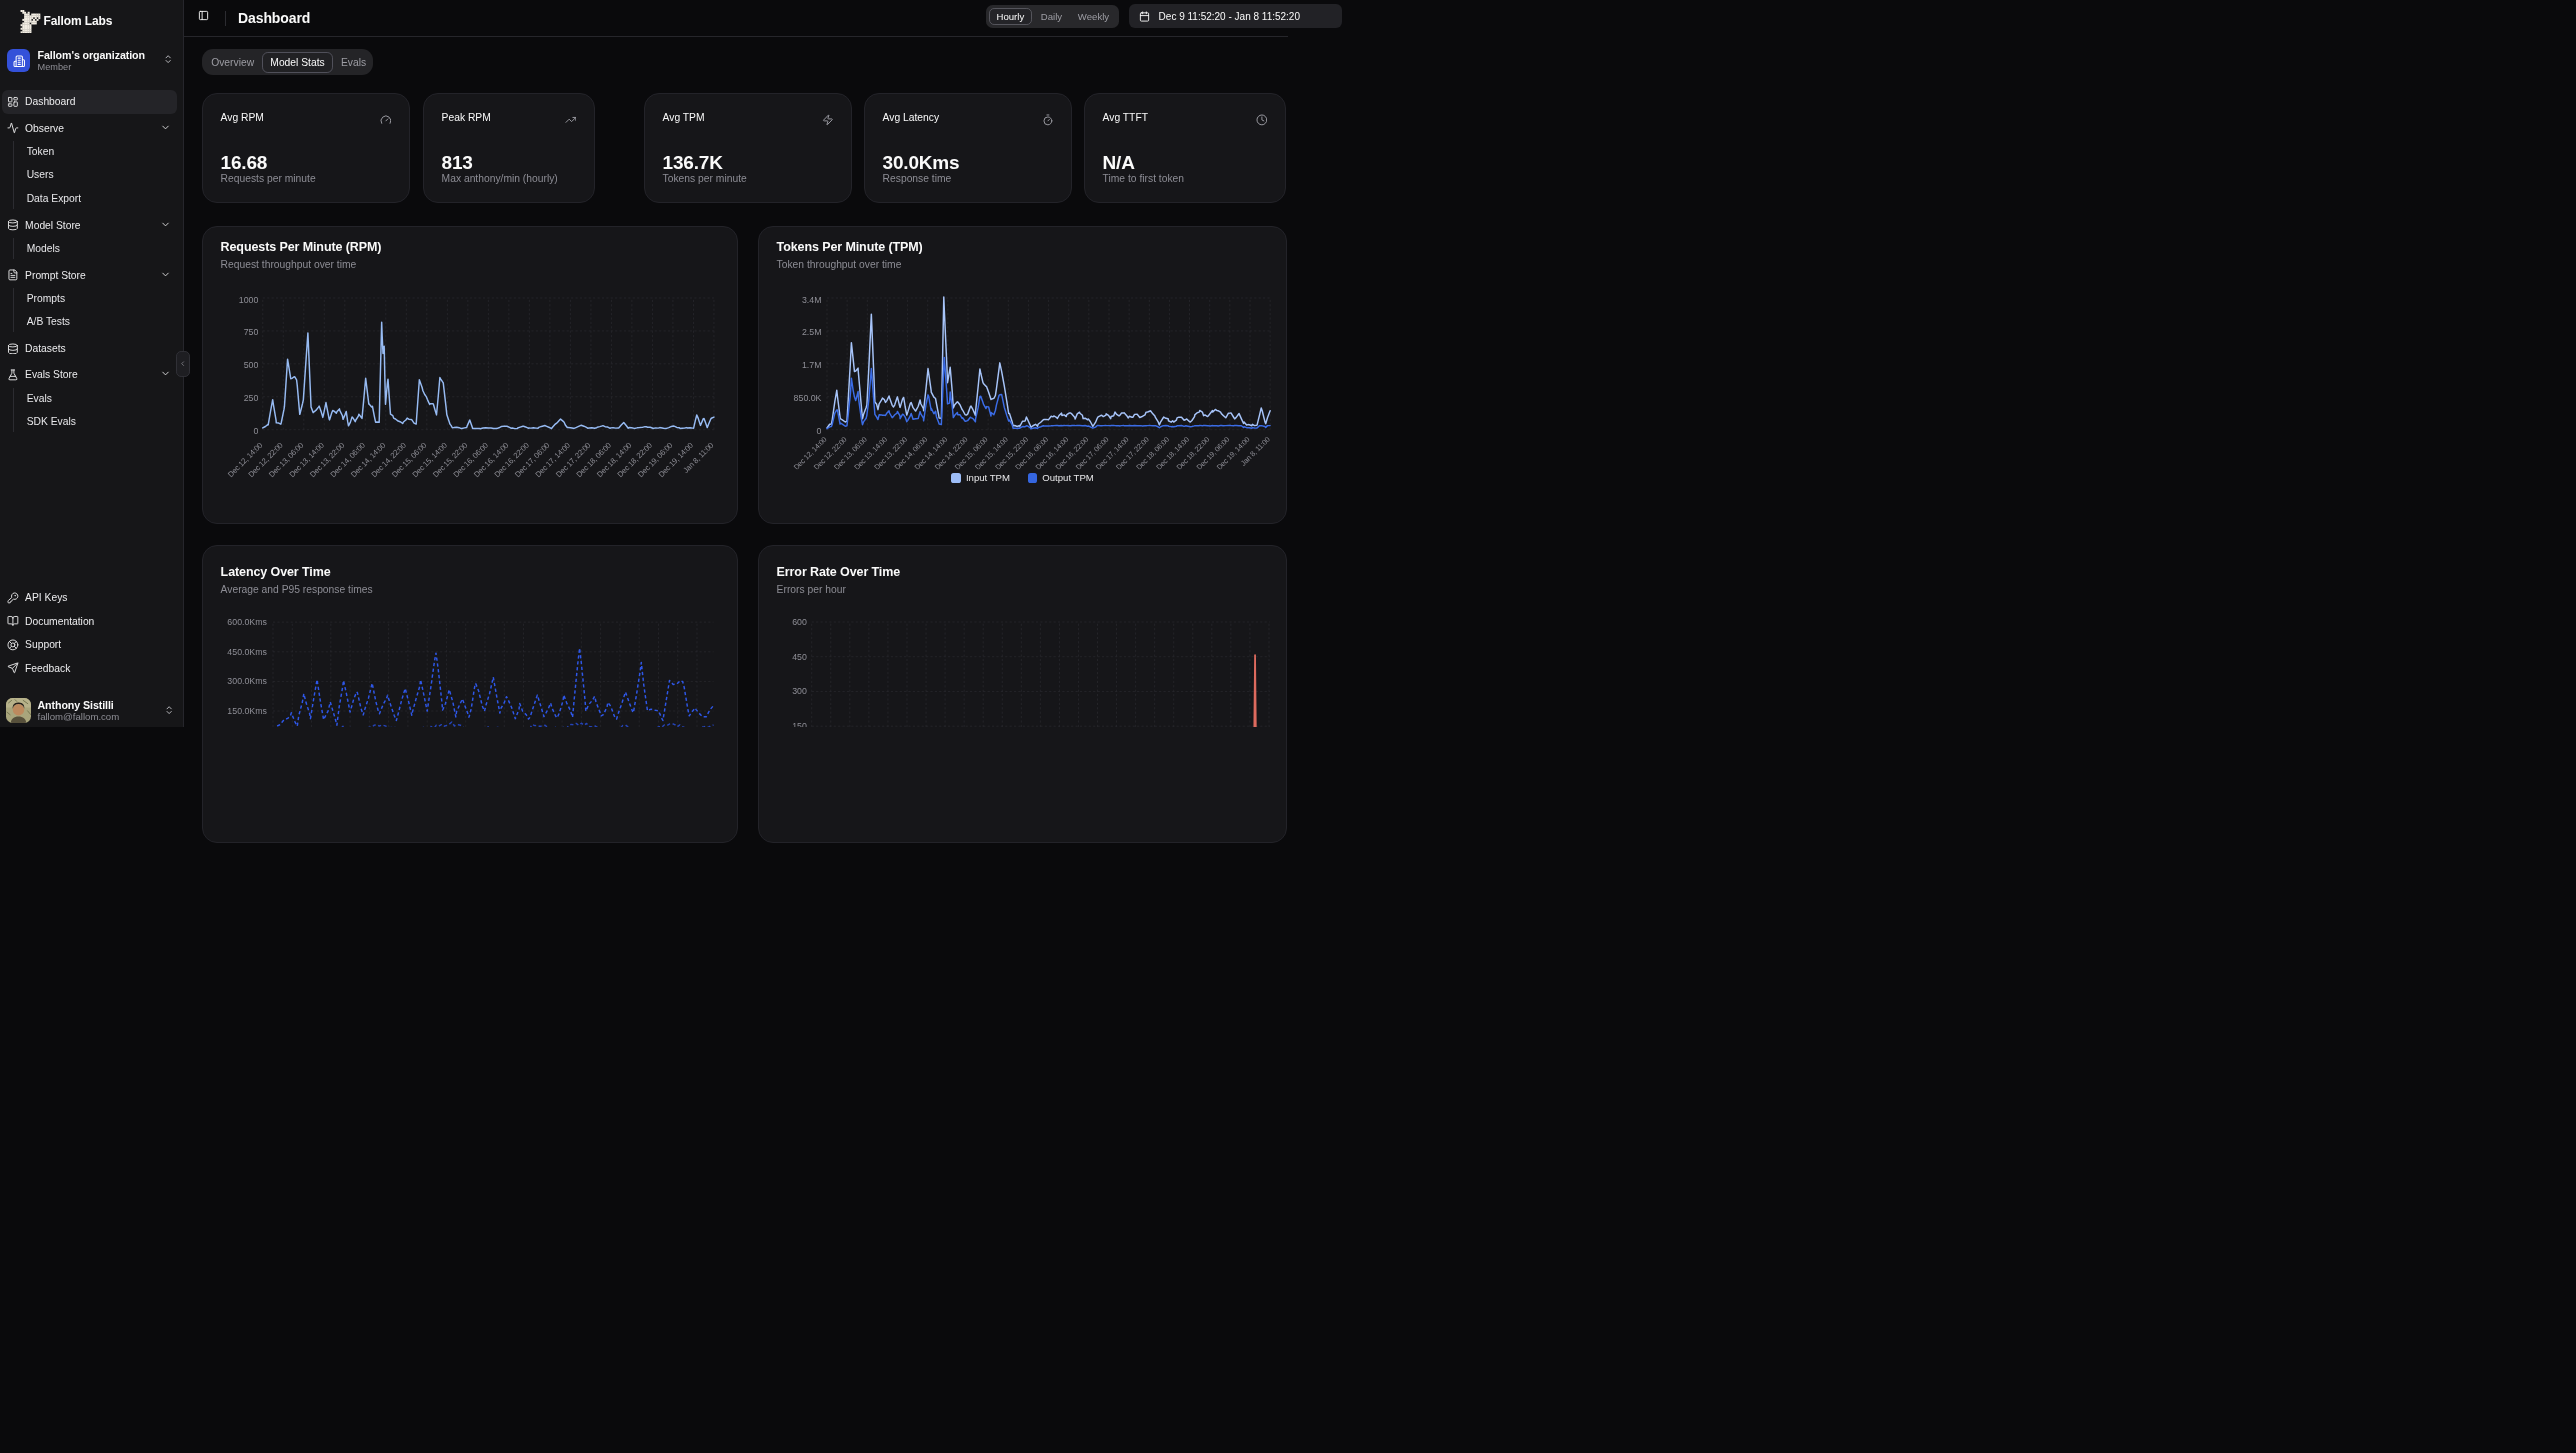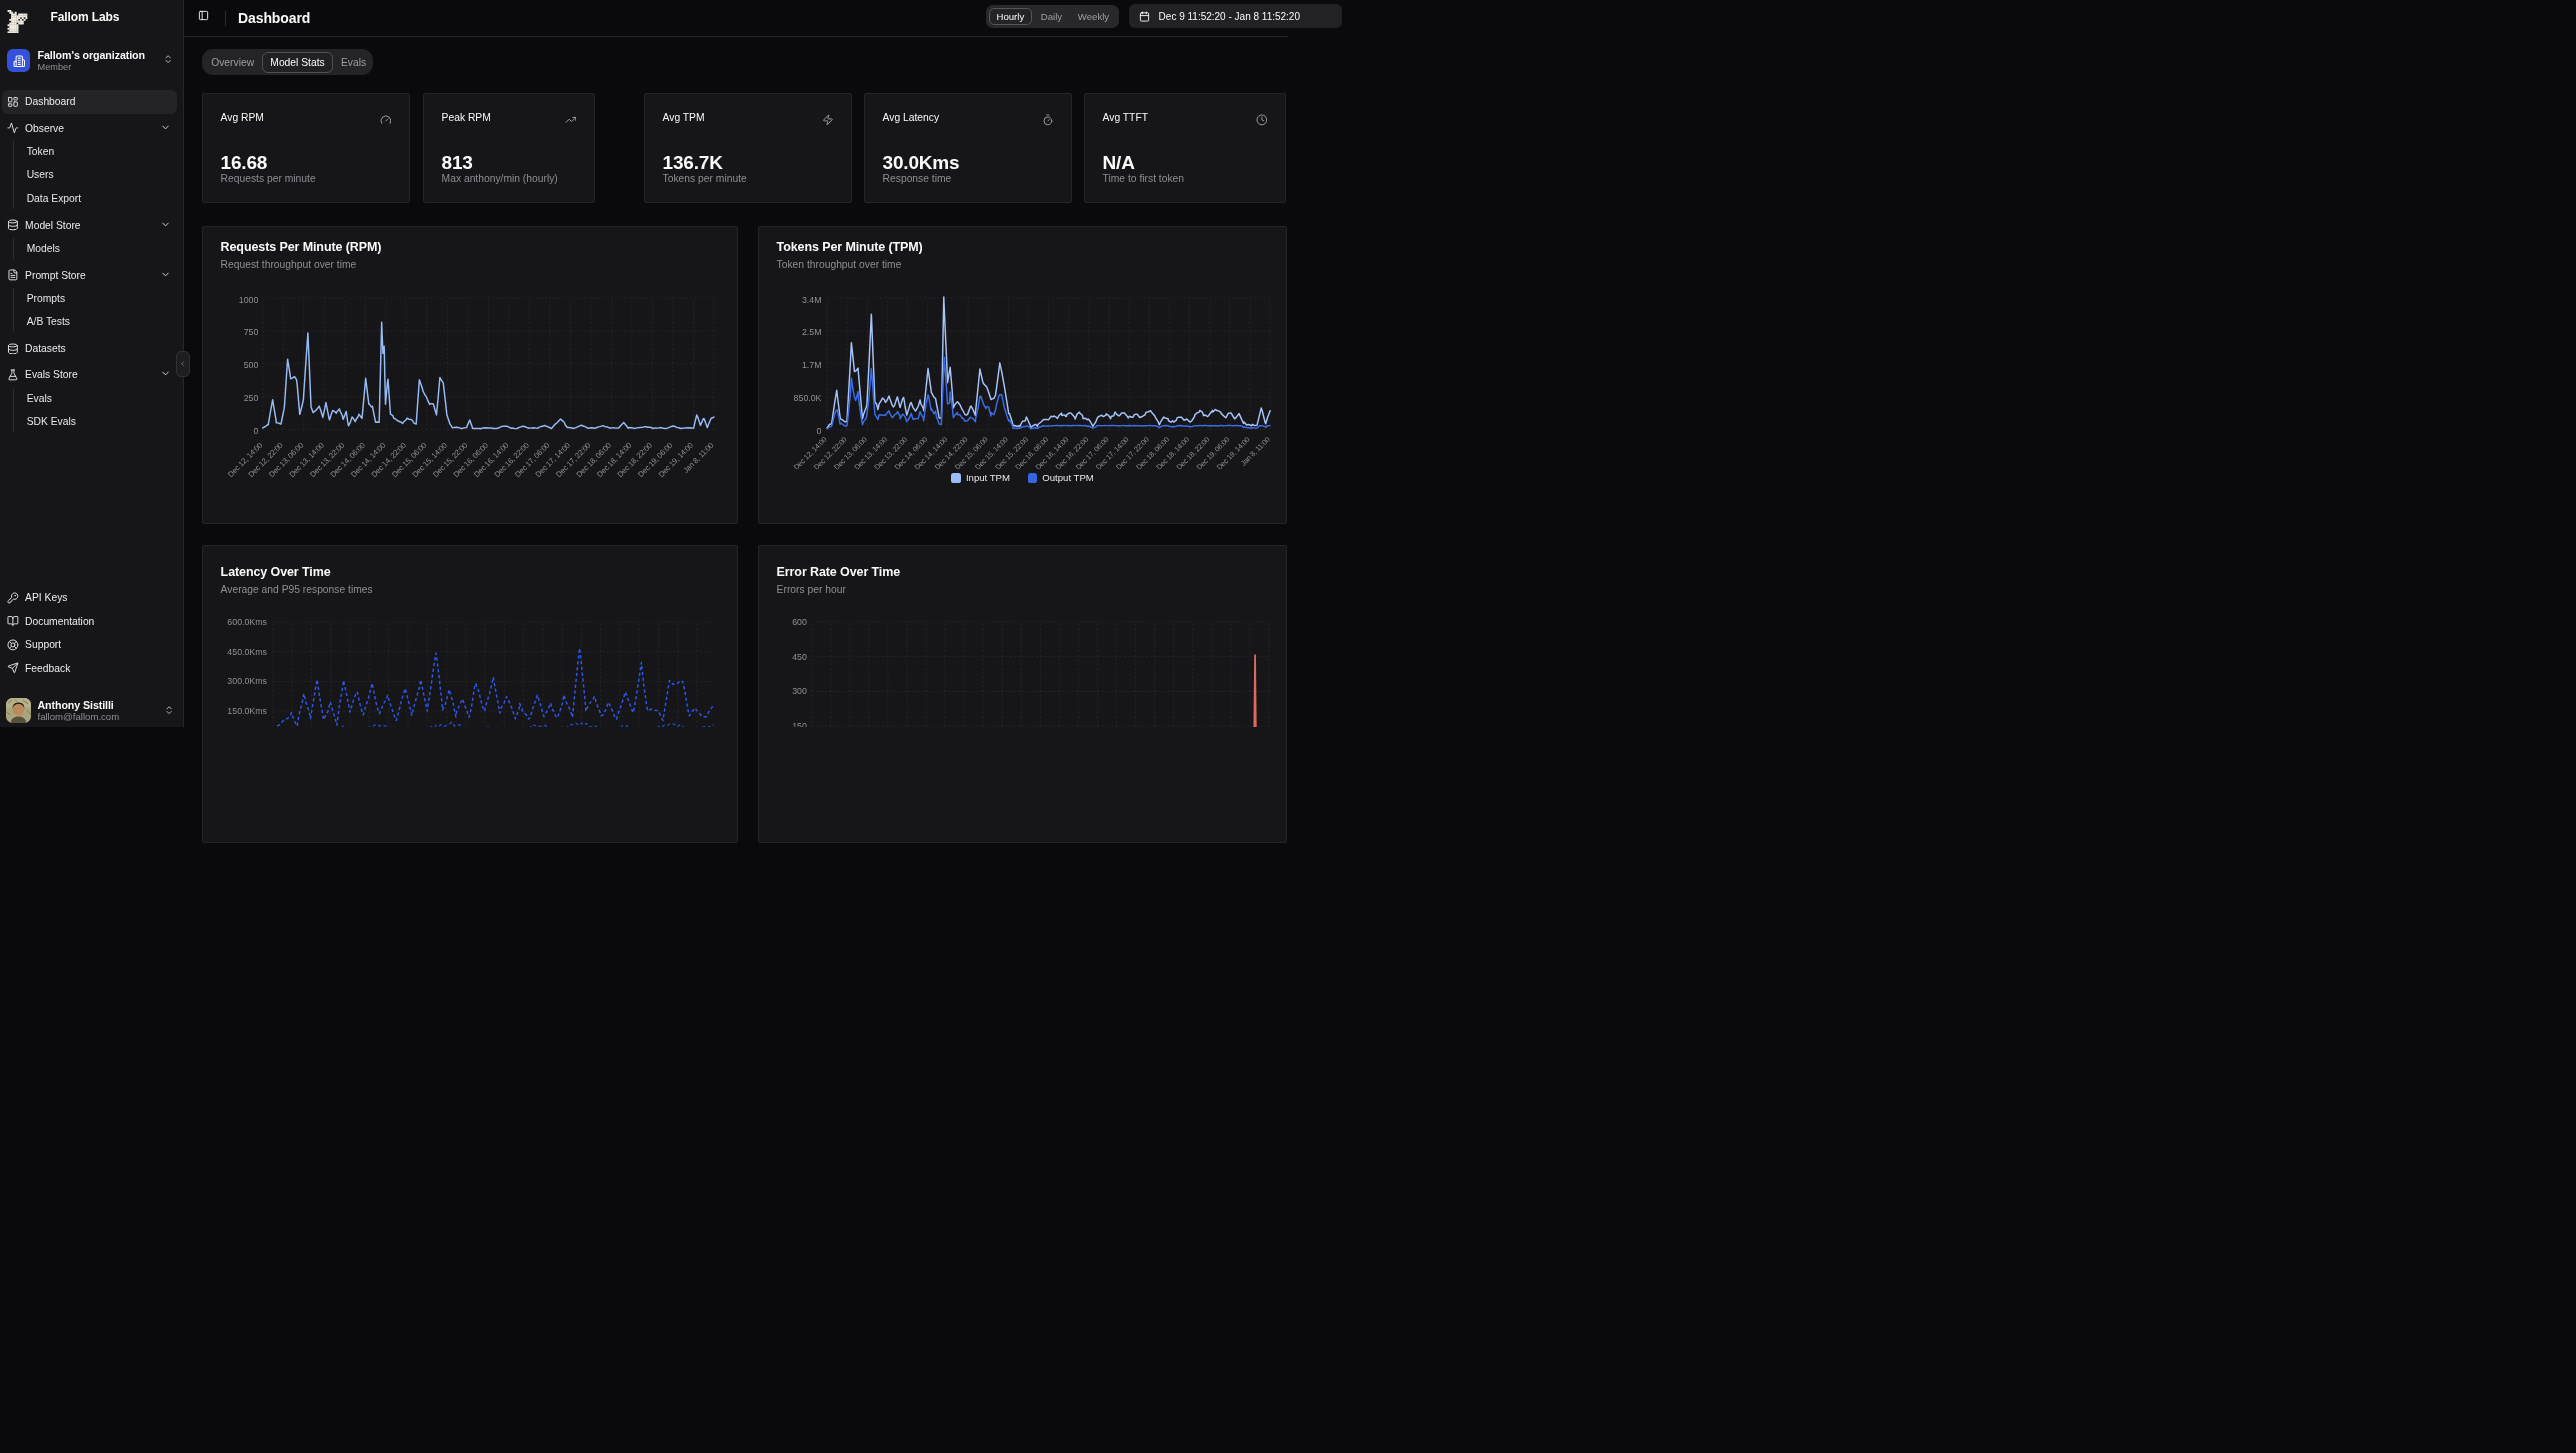--- a/index.html
+++ b/index.html
@@ -1,21 +1,21 @@
 <!DOCTYPE html>
 <html style="font-size:11.8px"><head>
 <meta charset="utf-8">
 <style>
 *{margin:0;padding:0;box-sizing:border-box}
 html,body{width:1288px;height:727px;overflow:hidden;background:#0a0a0c;
   font-family:"Liberation Sans",sans-serif;color:#fafafa;}
 
 #sidebar{position:absolute;left:0;top:0;width:184px;height:727px;background:#161618;
   border-right:0.7px solid #26262c}
-.logo-row{position:absolute;left:4px;top:9.6px;display:flex;align-items:flex-start;gap:23px}
+.logo-row{position:absolute;left:17px;top:9.6px;display:flex;align-items:center;gap:3px}
 .logo-name{font-size:12px;font-weight:700;letter-spacing:-0.1px}
 .org-row{position:absolute;left:7.3px;top:49px;width:166px;display:flex;align-items:center;gap:7.3px}
 .org-ic{width:23px;height:23px;border-radius:5.9px;background:#3451d9;display:flex;align-items:center;justify-content:center;flex:none}
 .org-name{font-size:10.7px;font-weight:600;letter-spacing:-0.1px;line-height:12.5px}
 .org-sub{font-size:9.2px;color:#8f8f96;line-height:11px}
 .org-chev{margin-left:auto;color:#cfcfd4}
 .menu{position:absolute;left:1.5px;top:90px;width:175px}
 .mi{height:23.5px;display:flex;align-items:center;gap:5.9px;padding:0 5.9px;border-radius:5.9px;
   font-size:10.3px;color:#ececee;margin-bottom:2.9px}
 .mi.active{background:#242428}
@@ -42,21 +42,21 @@
   border:0.7px solid #55555c;border-radius:5.1px;display:flex;align-items:center;justify-content:center;
   font-size:9.6px;font-weight:500;color:#fafafa}
 #datebtn{position:absolute;left:945px;top:4.4px;width:213px;height:23.5px;background:#222226;
   border-radius:5.9px;display:flex;align-items:center;padding-left:9.6px;gap:9px;font-size:10px;color:#fafafa}
 
 #tabs{position:absolute;left:202px;top:49px;width:171px;height:26px;background:#242427;border-radius:11px}
 .tab{position:absolute;top:0;height:26px;display:flex;align-items:center;font-size:10.3px;color:#9d9da4}
 #tab-active{position:absolute;left:60px;top:2.6px;width:71px;height:21px;background:#212124;
   border:0.7px solid #50505a;border-radius:5.9px;display:flex;align-items:center;justify-content:center;
   font-size:10.3px;font-weight:400;color:#fafafa}
-.card{position:absolute;background:#161619;border:0.7px solid #232329;border-radius:2px}
+.card{position:absolute;background:#161619;border:0.7px solid #232329;border-radius:15px}
 .stat-title{position:absolute;left:17.6px;top:18.4px;font-size:10.3px;font-weight:500;color:#fafafa}
 .stat-icon{position:absolute;right:17.6px;top:20px;color:#9b9ba2}
 .stat-num{position:absolute;left:17.6px;top:58px;font-size:19px;font-weight:700;letter-spacing:-0.2px;line-height:1.15}
 .stat-sub{position:absolute;left:17.6px;top:79px;font-size:10.3px;color:#8d8d95}
 .ch-title{position:absolute;left:17.6px;top:12.5px;font-size:12.5px;font-weight:700;letter-spacing:-0.1px}
 .ch-sub{position:absolute;left:17.6px;top:32px;font-size:10.3px;color:#8d8d95}
 .legend{position:absolute;left:0;top:245px;width:100%;display:flex;justify-content:center;gap:17.6px;
   font-size:9.6px;color:#e8e8ea;align-items:center}
 .lg-sq{width:9.6px;height:9.6px;border-radius:2.6px;display:inline-block;margin-right:5.1px;vertical-align:-1.5px}
 </style>

